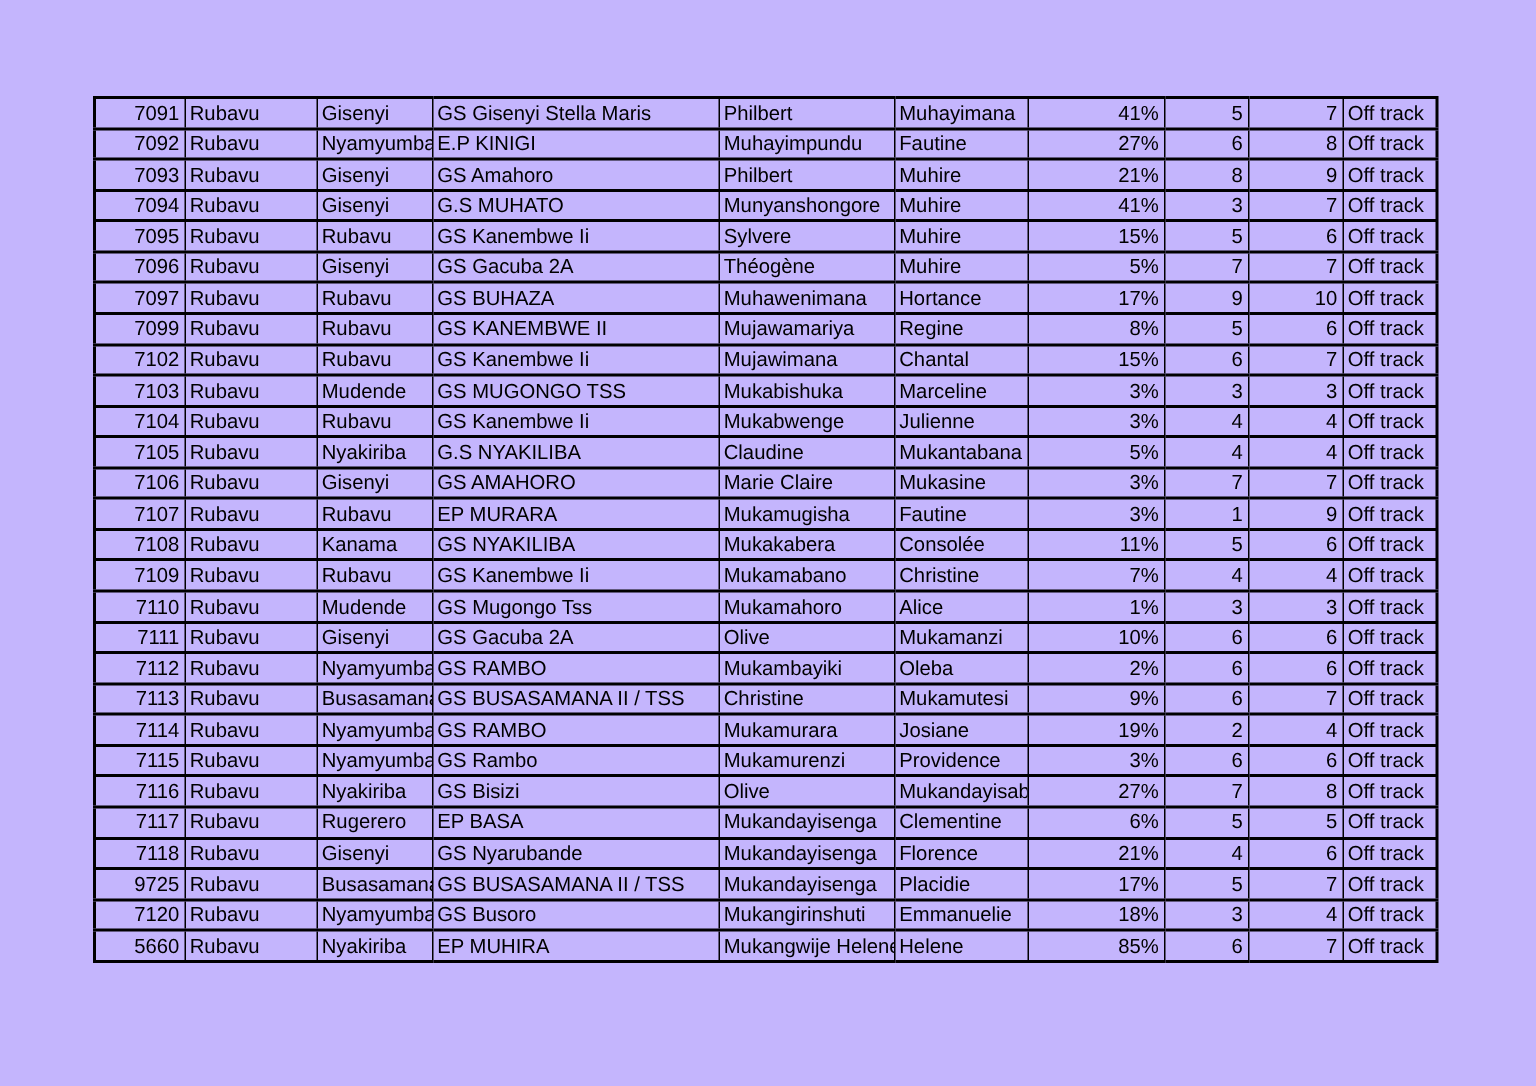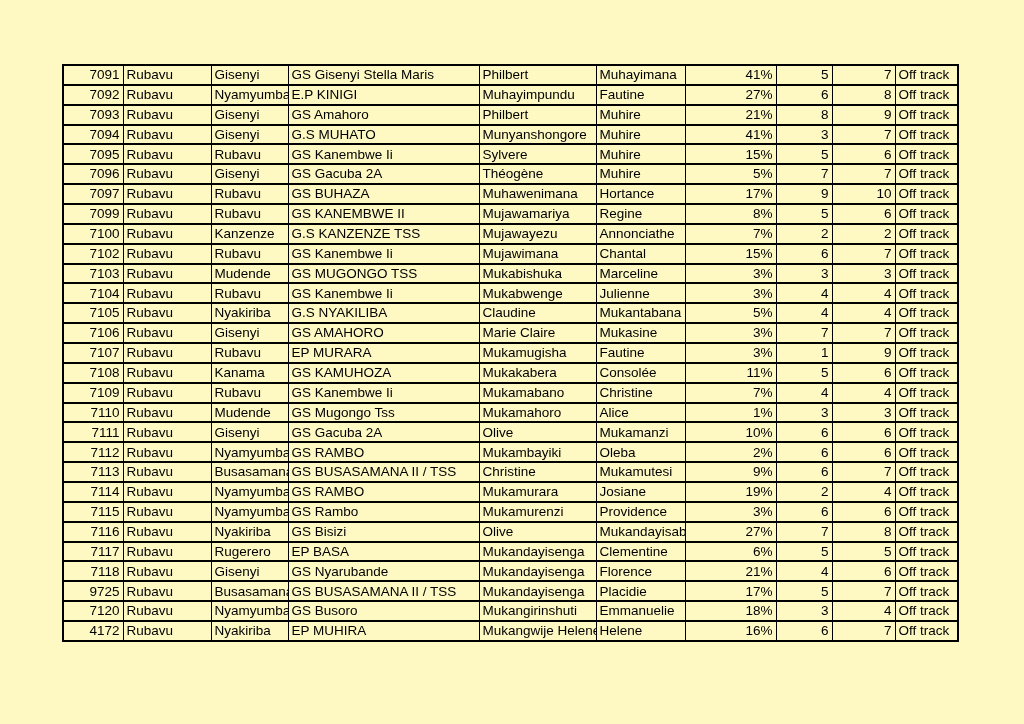--- a/index.html
+++ b/index.html
@@ -4,21 +4,21 @@
 <style>
   html, body {
     margin: 0;
     padding: 0;
     background: #ffffff;
   }
   .page {
     position: relative;
     width: 1024px;
     height: 724px;
-    background: #fef9c3;
+    background: #c4b5fd;
     font-family: "Liberation Sans", sans-serif;
     color: #000000;
     overflow: hidden;
   }
   table.data-table {
     position: absolute;
     left: 62px;
     top: 64px;
     width: 895px;
     height: 578px;
@@ -159,32 +159,20 @@
     <td>Rubavu</td>
     <td>GS KANEMBWE II</td>
     <td>Mujawamariya</td>
     <td>Regine</td>
     <td class="num">8%</td>
     <td class="num">5</td>
     <td class="num">6</td>
     <td>Off track</td>
   </tr>
         <tr>
-    <td class="num">7100</td>
-    <td>Rubavu</td>
-    <td>Kanzenze</td>
-    <td>G.S KANZENZE TSS</td>
-    <td>Mujawayezu</td>
-    <td>Annonciathe</td>
-    <td class="num">7%</td>
-    <td class="num">2</td>
-    <td class="num">2</td>
-    <td>Off track</td>
-  </tr>
-        <tr>
     <td class="num">7102</td>
     <td>Rubavu</td>
     <td>Rubavu</td>
     <td>GS Kanembwe Ii</td>
     <td>Mujawimana</td>
     <td>Chantal</td>
     <td class="num">15%</td>
     <td class="num">6</td>
     <td class="num">7</td>
     <td>Off track</td>
@@ -246,21 +234,21 @@
     <td>Fautine</td>
     <td class="num">3%</td>
     <td class="num">1</td>
     <td class="num">9</td>
     <td>Off track</td>
   </tr>
         <tr>
     <td class="num">7108</td>
     <td>Rubavu</td>
     <td>Kanama</td>
-    <td>GS KAMUHOZA</td>
+    <td>GS NYAKILIBA</td>
     <td>Mukakabera</td>
     <td>Consolée</td>
     <td class="num">11%</td>
     <td class="num">5</td>
     <td class="num">6</td>
     <td>Off track</td>
   </tr>
         <tr>
     <td class="num">7109</td>
     <td>Rubavu</td>
@@ -399,26 +387,26 @@
     <td>Nyamyumba</td>
     <td>GS Busoro</td>
     <td>Mukangirinshuti</td>
     <td>Emmanuelie</td>
     <td class="num">18%</td>
     <td class="num">3</td>
     <td class="num">4</td>
     <td>Off track</td>
   </tr>
         <tr>
-    <td class="num">4172</td>
+    <td class="num">5660</td>
     <td>Rubavu</td>
     <td>Nyakiriba</td>
     <td>EP MUHIRA</td>
     <td>Mukangwije Helene</td>
     <td>Helene</td>
-    <td class="num">16%</td>
+    <td class="num">85%</td>
     <td class="num">6</td>
     <td class="num">7</td>
     <td>Off track</td>
   </tr>
       </tbody>
   </table>
 </div>
 
 </body></html>

